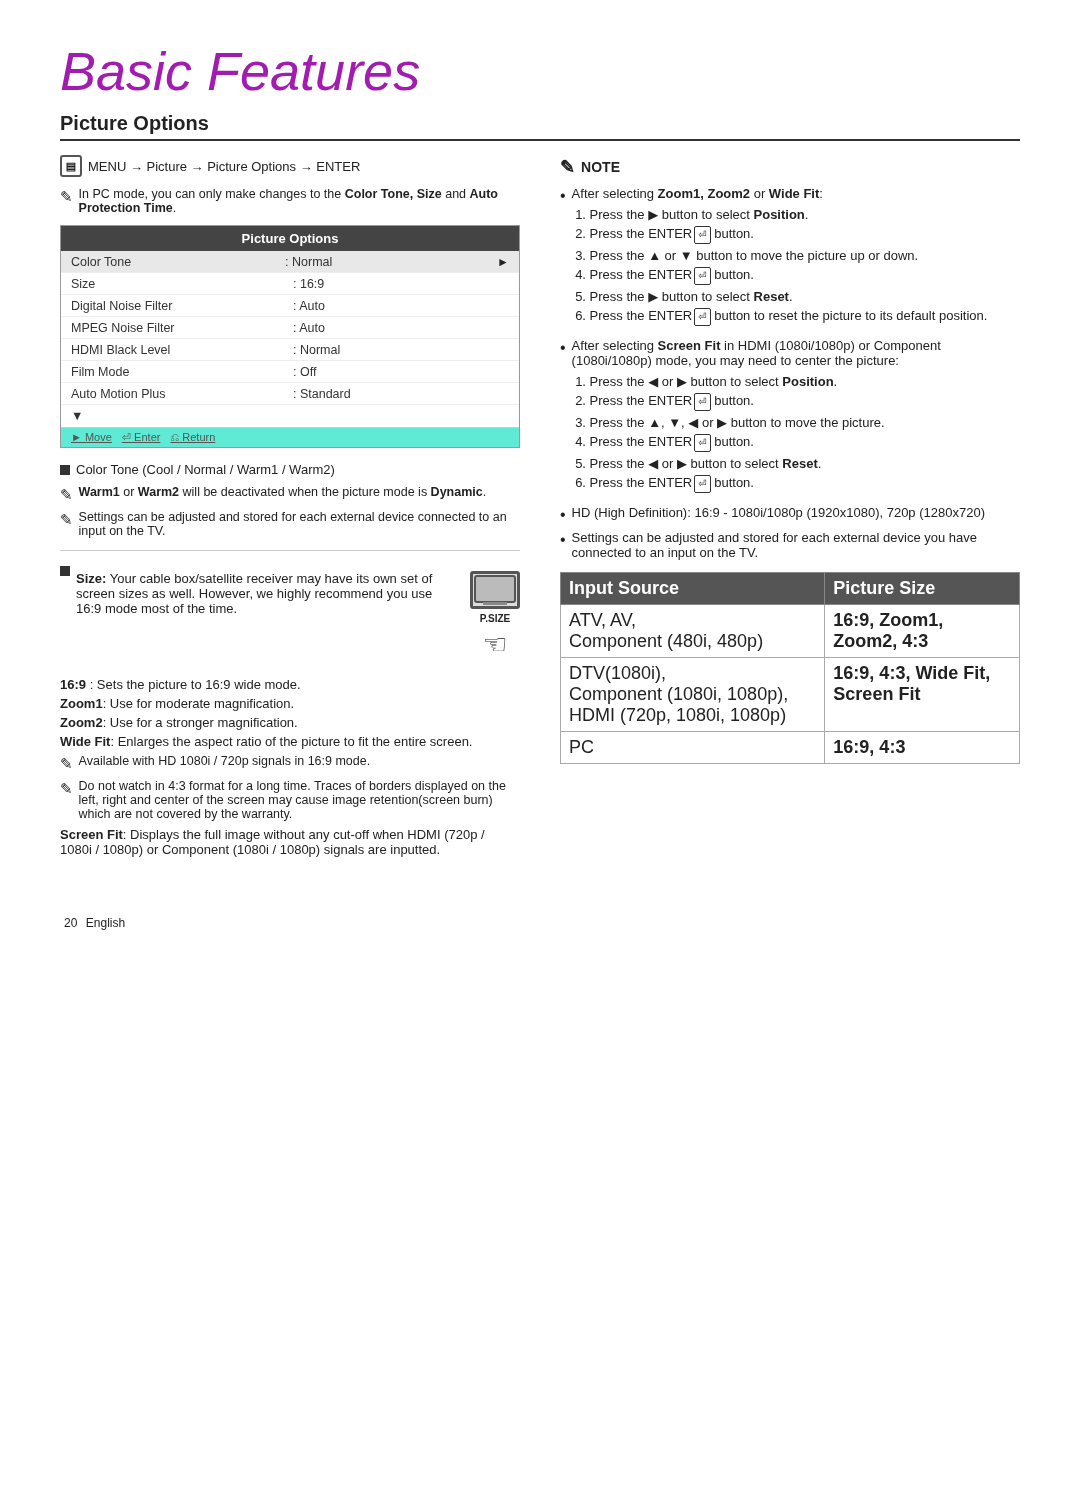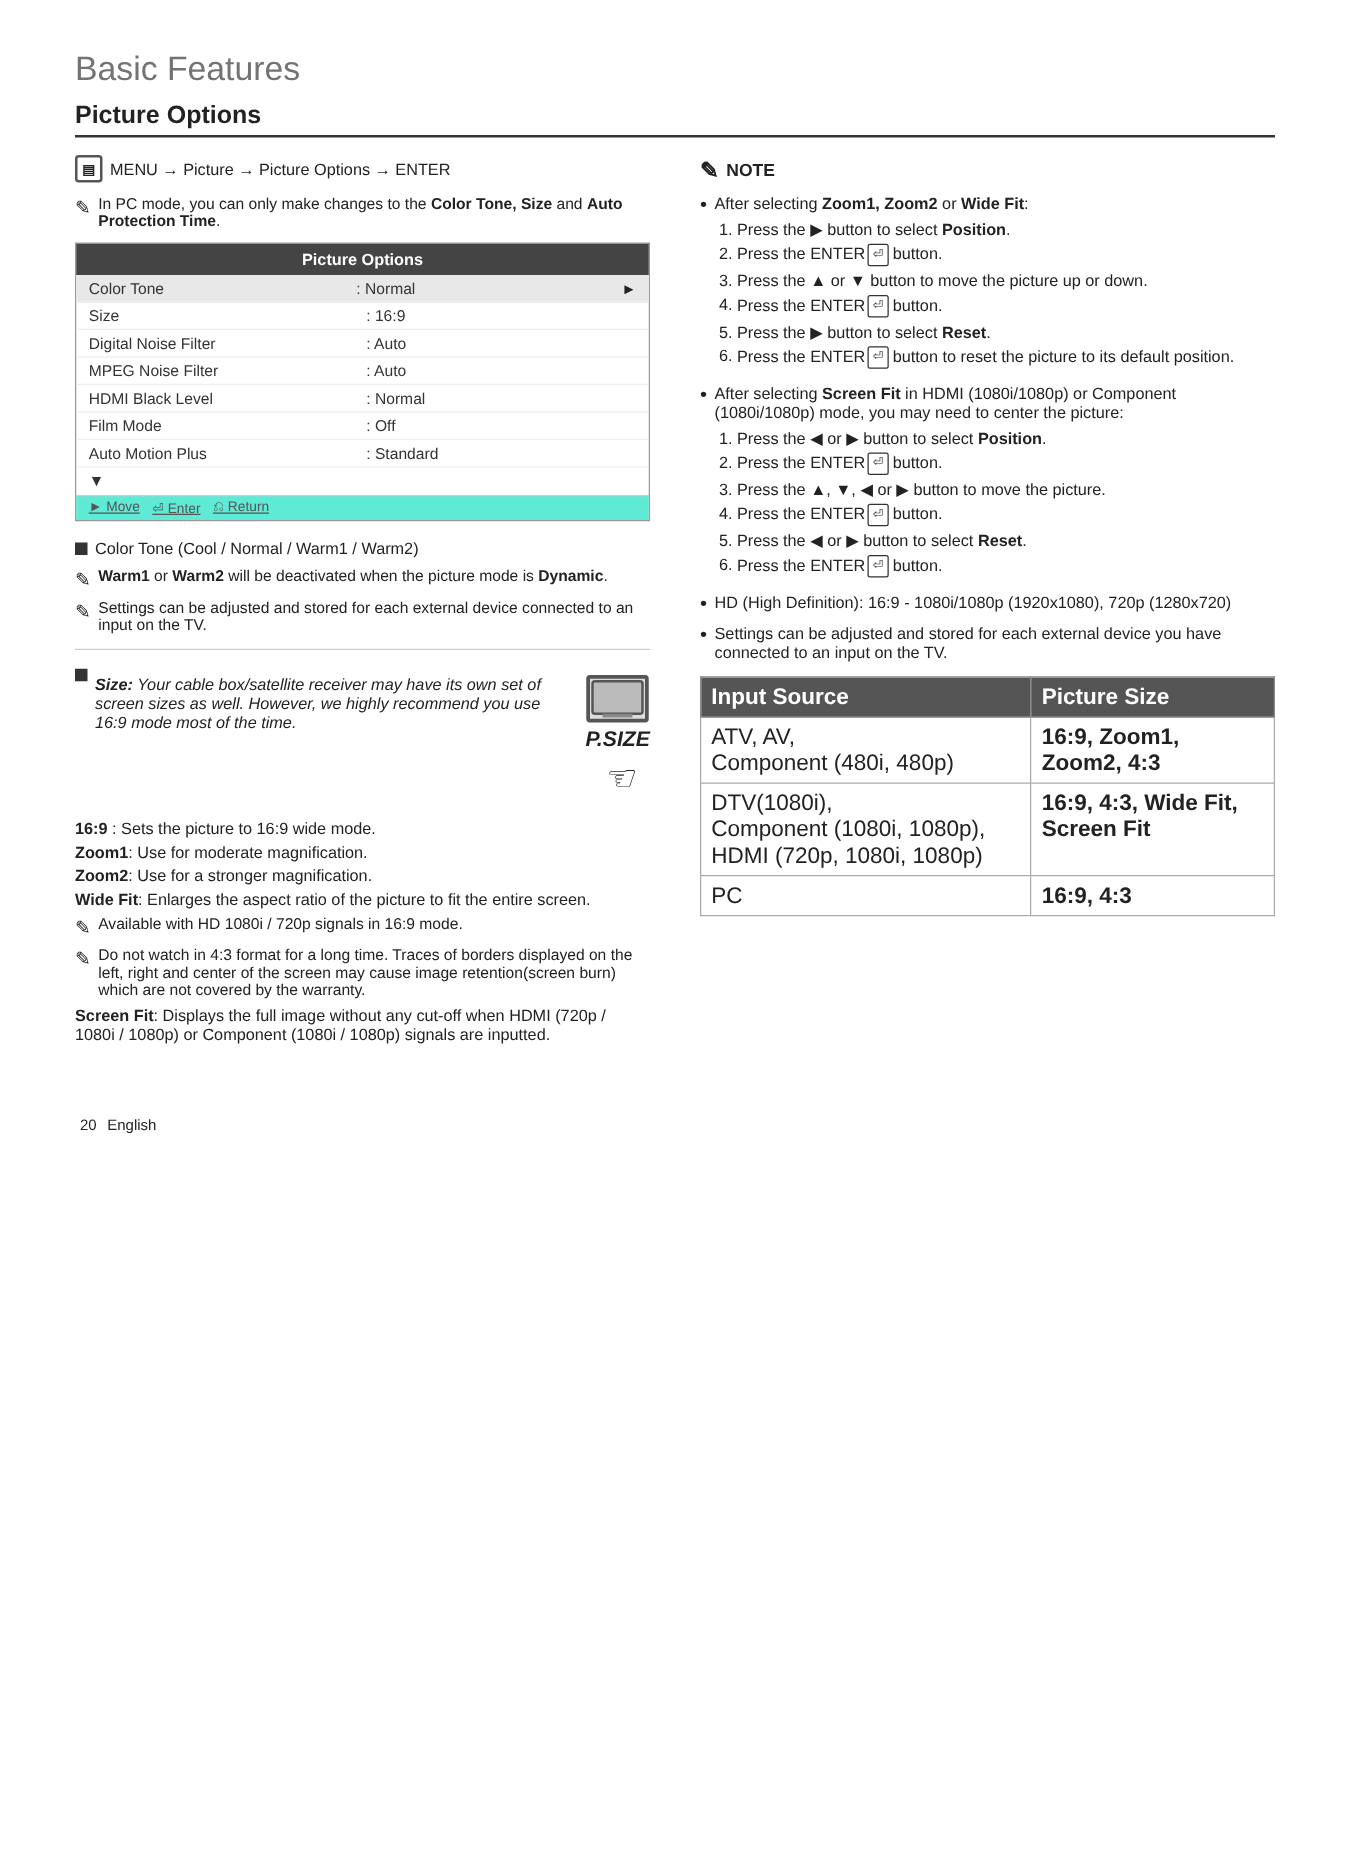--- a/index.html
+++ b/index.html
@@ -6,24 +6,25 @@
     body {
       font-family: Arial, sans-serif;
       font-size: 13px;
       color: #222;
       background: #fff;
       width: 1080px;
       min-height: 1494px;
       padding: 40px 60px;
     }
     h1 {
-      font-size: 27px;
+      font-size: 54px;
       font-weight: 300;
       margin-bottom: 10px;
-      color: #737373;
+      color: #a21caf;
+      font-style: italic;
     }
     h2 {
       font-size: 20px;
       font-weight: bold;
       border-bottom: 2px solid #333;
       padding-bottom: 4px;
       margin-bottom: 14px;
     }
     .two-col {
       display: flex;
@@ -145,21 +146,20 @@
       gap: 6px;
       margin: 6px 0;
       font-size: 12.5px;
     }
     
     .size-section {
       display: flex;
       gap: 10px;
       align-items: flex-start;
       margin: 8px 0;
-      font-style: italic;
     }
     .size-text { flex: 1; }
     .psize-img {
       display: flex;
       flex-direction: column;
       align-items: center;
       gap: 4px;
     }
     .tv-icon {
       width: 50px;
@@ -167,21 +167,21 @@
       border: 3px solid #555;
       border-radius: 3px;
       background: #ddd;
       position: relative;
     }
     .hand-icon {
       font-size: 28px;
       text-align: center;
     }
     .psize-label {
-      font-size: 17px;
+      font-size: 10px;
       font-weight: bold;
       text-align: left;
     }
     
     ol.steps {
       padding-left: 18px;
       margin: 6px 0;
       font-size: 13px;
     }
     ol.steps li {

